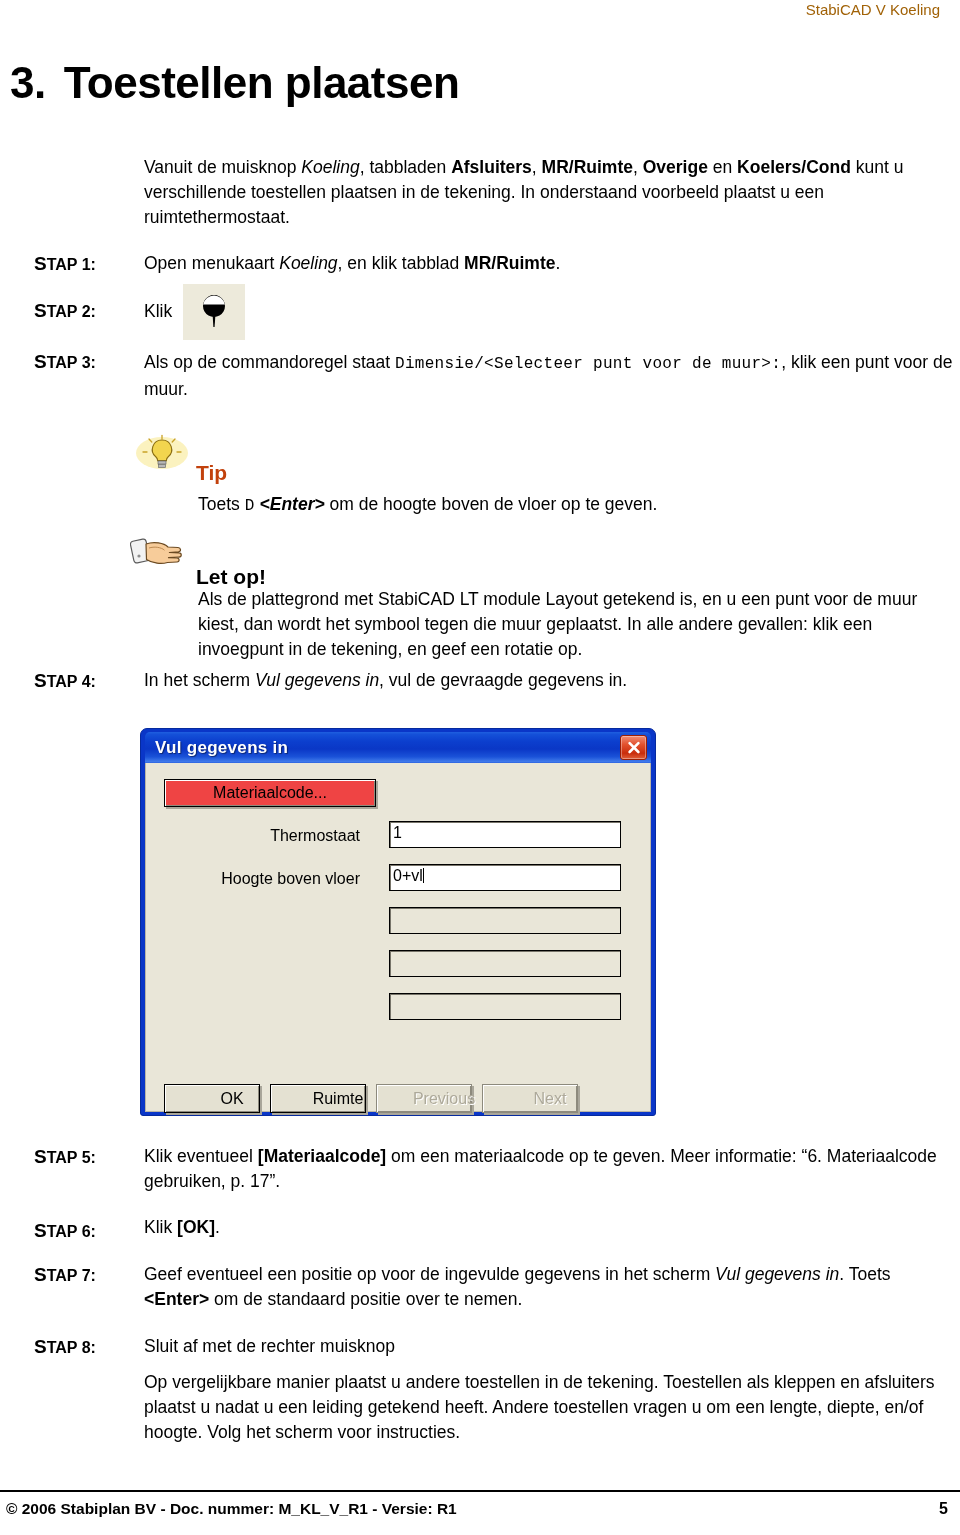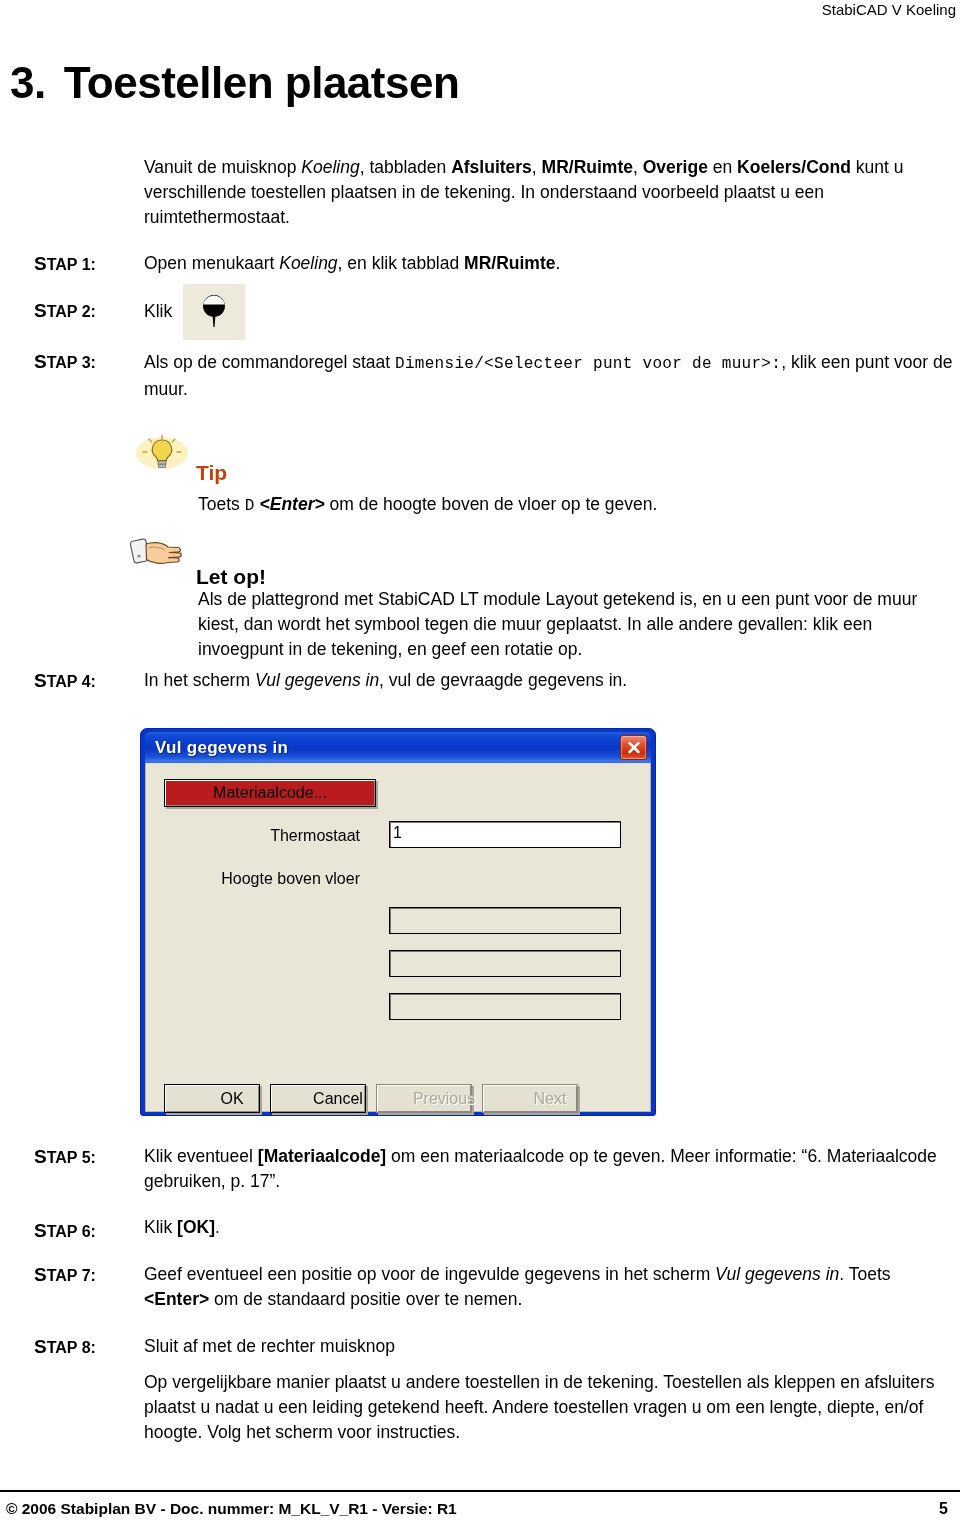--- a/index.html
+++ b/index.html
@@ -16,25 +16,25 @@
     overflow: hidden;
   }
 
   
   .page-header {
     position: absolute;
     top: 0px;
     left: 0;
     width: 960px;
     text-align: right;
-    padding-right: 4px;
+    padding-right: 20px;
     box-sizing: border-box;
     font-size: 15px;
     line-height: 20px;
-    color: #000000;
+    color: #a16207;
   }
 
   
   .chapter-title {
     position: absolute;
     top: 57px;
     left: 10px;
     font-size: 44px;
     font-weight: bold;
     letter-spacing: -0.5px;
@@ -160,21 +160,21 @@
     border: 1px solid #b9b5a6;
     border-top: none;
   }
 
   .btn-mat {
     position: absolute;
     left: 18px;
     top: 16px;
     width: 212px;
     height: 28px;
-    background: #b91c1c;
+    background: #ef4444;
     border: 1px solid #000000;
     box-shadow: inset 1px 1px 0 #ffffff, inset -1px -1px 0 #8d8a7d, 2px 2px 0 #a9a69a;
     font-size: 16px;
     display: flex;
     align-items: center;
     justify-content: center;
     cursor: pointer;
     box-sizing: border-box;
   }
 
@@ -352,27 +352,28 @@
     </div>
   </div>
   <div class="dlg-client">
 
     <div class="btn-mat">Materiaalcode...</div>
 
     <div class="field-label" style="top:64px;">Thermostaat</div>
     <div class="field-box active" style="top:58px;"><span>1</span></div>
 
     <div class="field-label" style="top:107px;">Hoogte boven vloer</div>
+    <div class="field-box active" style="top:101px;"><span>0+vl</span><span class="caret"></span></div>
 
     <div class="field-box blank" style="top:144px;"><span></span></div>
     <div class="field-box blank" style="top:187px;"><span></span></div>
     <div class="field-box blank" style="top:230px;"><span></span></div>
 
     <div class="dlg-btn" style="left:18px;">OK</div>
-    <div class="dlg-btn" style="left:124px;">Cancel</div>
+    <div class="dlg-btn" style="left:124px;">Ruimte</div>
     <div class="dlg-btn disabled" style="left:230px;">Previous</div>
     <div class="dlg-btn disabled" style="left:336px;">Next</div>
   </div>
 </div>
 
 <div class="step-label" style="top:1146px">
   <span class="cap">S</span><span>TAP 5:</span>
 </div>
 <div class="step-body" style="top:1144px">
   <span>Klik eventueel </span><b>[Materiaalcode]</b><span> om een materiaalcode op te geven. Meer informatie: “6. Materiaalcode gebruiken,  p. 17”.</span>

